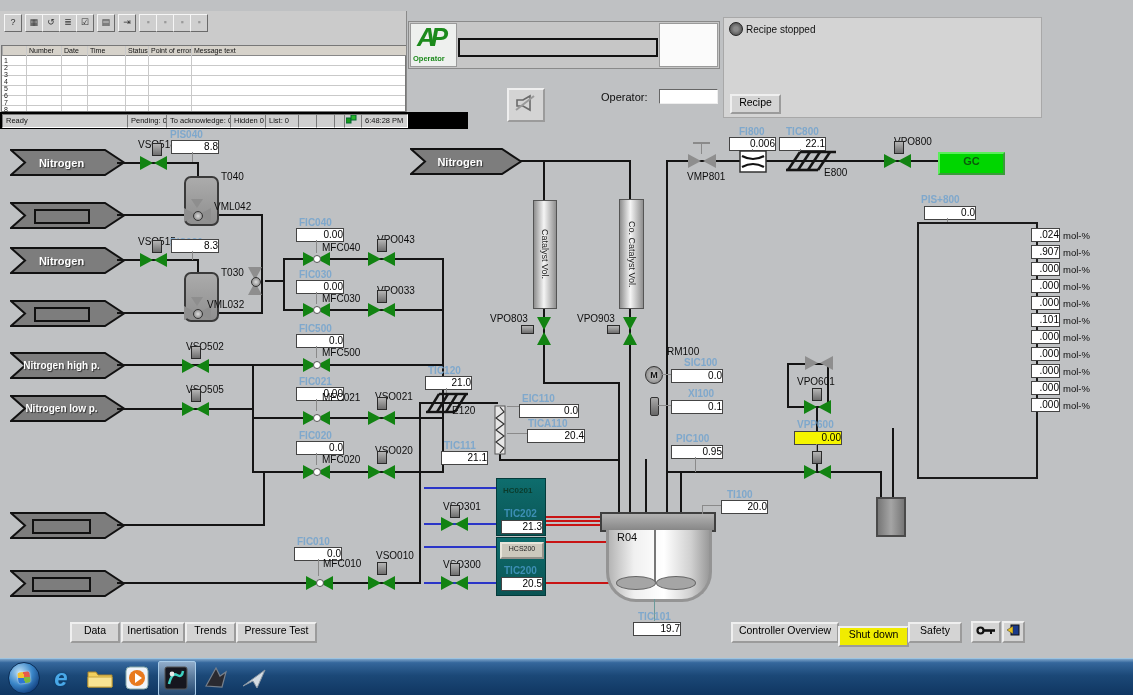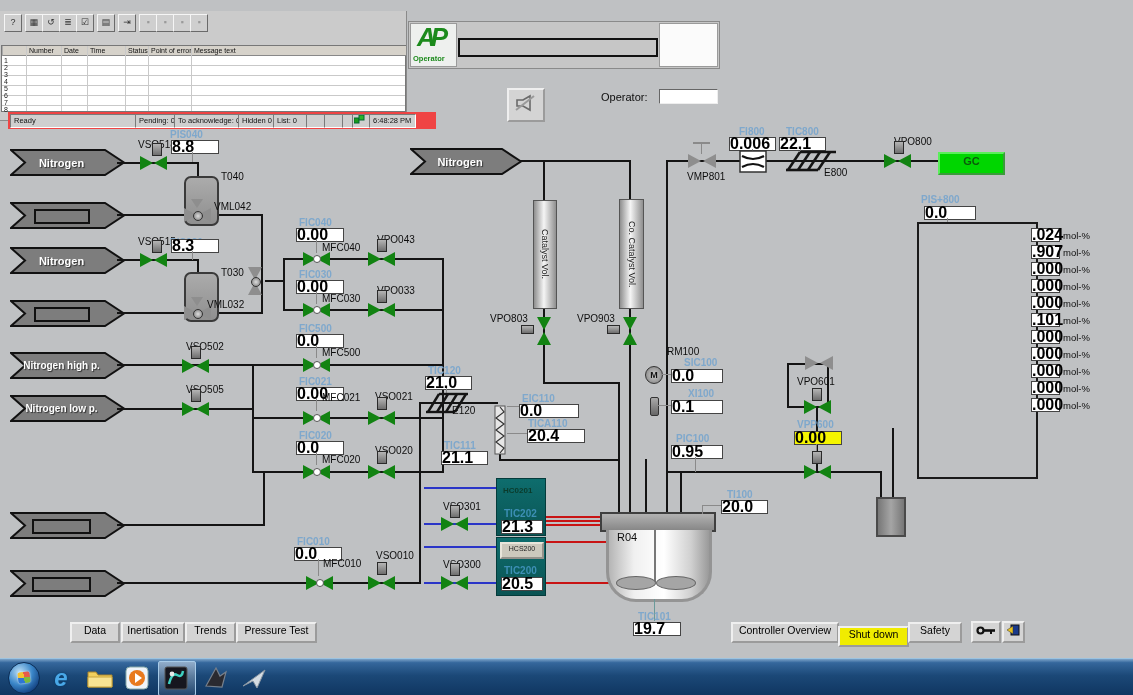--- a/index.html
+++ b/index.html
@@ -21,21 +21,21 @@
   .valve .d{position:absolute;left:7px;top:-9px;width:0;height:0;border-left:6px solid transparent;border-right:6px solid transparent;border-top:9px solid #8e8e8e}
   .valvev{position:absolute;width:14px;height:28px}
   .valvev .u{position:absolute;left:0;top:0;width:0;height:0;border-left:7px solid transparent;border-right:7px solid transparent;border-top:13px solid #128312}
   .valvev .b{position:absolute;left:0;bottom:0;width:0;height:0;border-left:7px solid transparent;border-right:7px solid transparent;border-bottom:13px solid #128312}
   .dot{position:absolute;width:8px;height:8px;border-radius:50%;background:radial-gradient(#ddd,#777);border:1px solid #333}
   .mdot{position:absolute;width:6px;height:6px;border-radius:50%;background:#fff;border:1px solid #555}
   .act{position:absolute;width:8px;height:11px;background:linear-gradient(180deg,#b5b5b5,#6e6e6e);border:1px solid #2a2a2a}
   
   .tag{position:absolute;font-weight:bold;font-size:10px;color:#7fa8cc;white-space:nowrap}
   .lbl{position:absolute;font-size:10px;color:#0d0d0d;white-space:nowrap}
-  .vbox{position:absolute;height:12px;background:#fff;border:1px solid #444;font-weight:bold;font-size:16px;line-height:12px;text-align:left;color:#000}
+  .vbox{position:absolute;height:12px;background:#fff;border:1px solid #444;font-weight:normal;font-size:10px;line-height:12px;text-align:right;color:#000}
   .vbox.yellow{background:#f5f500}
   
   .btn{position:absolute;height:17px;background:#d4d4d4;border:2px outset #efefef;font-size:10.5px;line-height:13px;text-align:center;color:#000;cursor:default}
   .btn.yellow{background:#f0ec00}
   
   .arrow{position:absolute}
   .arrow span{position:absolute;left:0;right:12px;top:0;bottom:0;display:flex;align-items:center;justify-content:center;color:#fff;font-weight:bold;font-size:11px;text-shadow:1px 1px 1px #333}
   .arrow span.sm{font-size:10px}
   .inbox{position:absolute;border:2px solid #111}
   
@@ -49,21 +49,21 @@
   #titlebar .ttext{position:absolute;left:15px;top:1px;font-size:8px;color:#eef;white-space:nowrap}
   #titlebar .wicon{position:absolute;left:4px;top:2px;width:8px;height:7px;background:linear-gradient(135deg,#cfe0f5,#4a7ab8);border:1px solid #dde}
   
   #alarmwin{position:absolute;left:0;top:11px;width:406px;height:109px;background:#cbcbcb;border-right:1px solid #8a8a8a;border-bottom:1px solid #8a8a8a}
   .tbtn{position:absolute;width:16px;height:16px;background:#cfcfcf;border:1px solid;border-color:#f5f5f5 #6a6a6a #6a6a6a #f5f5f5;font-size:9px;line-height:15px;text-align:center;color:#333}
   .tbtn.dis{color:#9a9a9a}
   #alarmtable{position:absolute;left:1px;top:34px;width:403px;height:65px;background:#fff;border:1px solid #777;background-image:repeating-linear-gradient(180deg,transparent 0 9px,#c9c9c9 9px 10px)}
   #alarmtable .hdr{position:absolute;top:0;height:9px;font-size:7px;color:#111;background:#d6d2ca;border-left:1px solid #aaa;border-bottom:1px solid #888;padding-left:2px;line-height:9px;white-space:nowrap;overflow:hidden}
   #alarmtable .colline{position:absolute;top:0;bottom:0;width:1px;background:#c9c9c9}
   #alarmtable .rnum{position:absolute;left:2px;font-size:7px;color:#222;line-height:7px}
-  #statusbar{position:absolute;left:8px;top:101px;width:428px;height:17px;background:#ef4444}
+  #statusbar{position:absolute;left:0;top:101px;width:468px;height:17px;background:#000000}
   .scell{position:absolute;top:2px;height:12px;background:#cfcfcf;border:1px solid;border-color:#7a7a7a #fff #fff #7a7a7a;font-size:7.5px;line-height:12px;padding-left:3px;color:#111;white-space:nowrap;overflow:hidden}
   
   .panel3d{position:absolute;background:#c6c6c6;border:1px solid #8a8a8a}
   #oper-input{position:absolute;background:#fff;border:1px solid;border-color:#666 #eee #eee #666}
   
   #taskbar{position:absolute;left:0;top:658px;width:1133px;height:37px;background:linear-gradient(180deg,#7ba3c9 0,#35679c 10%,#1b4877 45%,#0f3560 100%);border-top:1px solid #9cc3e0}
   .orb{position:absolute;width:30px;height:30px;border-radius:50%;background:radial-gradient(circle at 35% 30%,#b9ddf5,#3a86c8 45%,#123f7e 80%);border:1px solid #0a2c55}
   .flag{position:absolute;width:12px;height:11px;border-radius:2px;background:conic-gradient(#e85b4b 0 25%,#7fba3d 0 50%,#2f77d4 0 75%,#f2c231 0);transform:rotate(-8deg);box-shadow:0 0 2px #fff}
   .tico{position:absolute;display:flex;align-items:center;justify-content:center}
   .activeslot{position:absolute;border:1px solid #a8cbe8;background:linear-gradient(180deg,rgba(255,255,255,.45),rgba(255,255,255,.08));border-radius:2px}
@@ -137,20 +137,25 @@
   <div class="abs" style="left:659px;top:23px;width:57px;height:42px;background:#fbfbfb;border:1px solid #9a9a9a"></div>
   <div class="btn" style="left:507px;top:88px;width:34px;height:30px">
     <svg width="22" height="18" style="margin-top:4px">
         <polygon points="2,6 8,6 15,2 15,16 8,12 2,12" fill="none" stroke="#6a6a6a" stroke-width="1.6"></polygon>
         <line x1="1" y1="16" x2="19" y2="2" stroke="#9a9a9a" stroke-width="2"></line>
       </svg>
   </div>
   <div class="lbl" style="left:601px;top:91px;font-size:11px">Operator:</div>
   <div id="oper-input" style="left:659px;top:89px;width:57px;height:13px;font-size:10px"></div>
 
+  <div class="abs" style="left:723px;top:17px;width:317px;height:99px;background:#d4d4d4;border:1px solid #a8a8a8">
+    <div class="abs" style="left:5px;top:4px;width:12px;height:12px;border-radius:50%;background:radial-gradient(#8a8a8a 25%,#3c3c3c);border:1px solid #222"></div>
+    <div class="abs" style="left:22px;top:6px;font-size:10px;color:#111">Recipe stopped</div>
+    <div class="btn" style="left:6px;top:76px;width:47px;height:16px">Recipe</div>
+  </div>
 
   <div class="arrow" style="left:10px;top:149px;width:115px;height:27px">
     <svg width="115" height="27">
         <polygon points="1,1 95,1 114,13.5 95,26 1,26 15,13.5" fill="#7d7d7d" stroke="#111" stroke-width="2"></polygon>
       </svg>
     <span>Nitrogen</span>
   </div>
   <div class="arrow" style="left:10px;top:202px;width:115px;height:27px">
     <svg width="115" height="27">
         <polygon points="1,1 95,1 114,13.5 95,26 1,26 15,13.5" fill="#7d7d7d" stroke="#111" stroke-width="2"></polygon>

